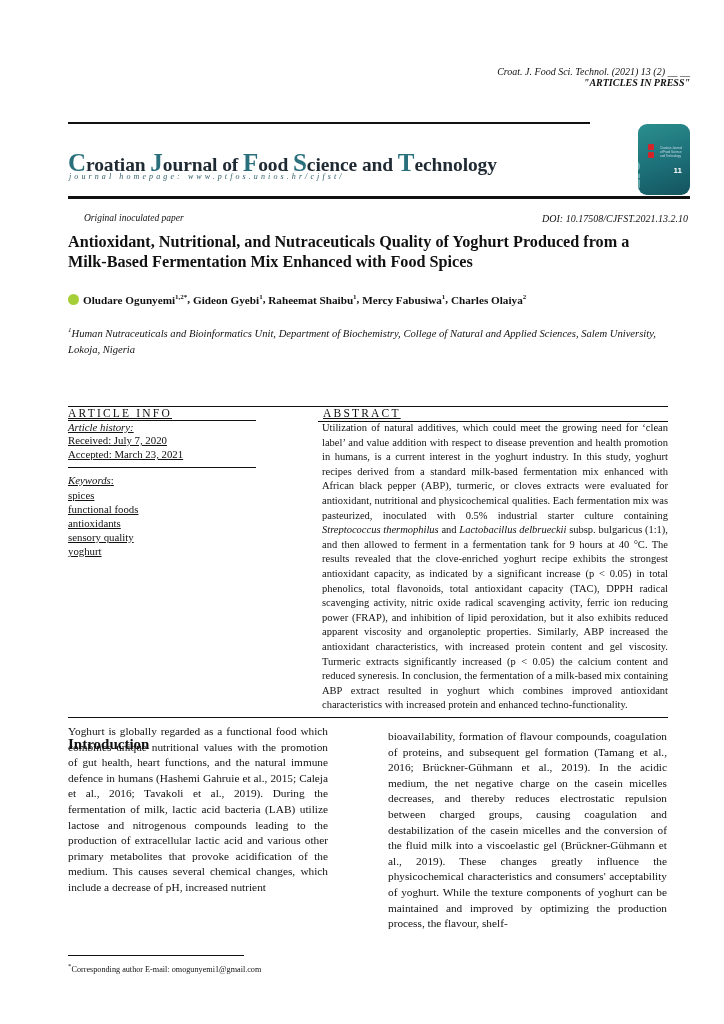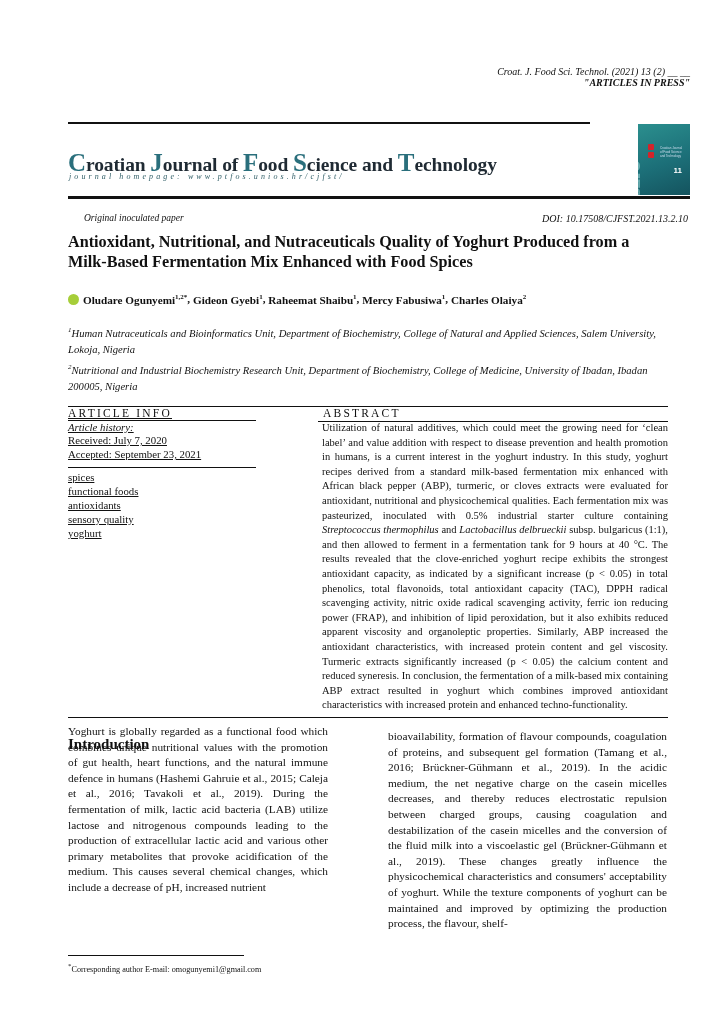--- a/index.html
+++ b/index.html
@@ -6,40 +6,40 @@
   body { width: 724px; height: 1024px; position: relative; overflow: hidden;
          font-family: "Liberation Serif", "DejaVu Serif", serif; color: #111; }
   .abs { position: absolute; margin-top: 36px; }
   .running-head { right: 34px; top: 30px; text-align: right; font-style: italic; font-size: 10px; line-height: 11px; }
   .running-head .press { font-weight: bold; }
   .rule { background: #111; }
   .journal-title { left: 68px; top: 113px; font-size: 19.5px; font-weight: bold; color: #1f2a33; letter-spacing: -0.1px; white-space: nowrap; }
   .journal-title .cap { color: #2a6f7c; font-size: 25px; }
   .journal-homepage { left: 69px; top: 136px; font-size: 8px; font-style: italic; letter-spacing: 3.1px; color: #2f5d66; white-space: nowrap; }
   .cover { left: 638px; top: 88px; width: 52px; height: 71px;
-           background: linear-gradient(160deg, #2b8f8e 0%, #1c6f78 55%, #14535e 100%); overflow: hidden; }
+           background: linear-gradient(160deg, #2b8f8e 0%, #1c6f78 55%, #14535e 100%); overflow: hidden; border-radius: 9px; }
   .cover .dot { position: absolute; width: 6px; height: 6px; background: #d3242b; border-radius: 1px; left: 10px; }
   .cover .letters { position: absolute; left: 4px; top: 36px; transform: rotate(90deg); transform-origin: left top;
                     font-family: "Liberation Sans", sans-serif; color: rgba(160,220,220,0.55); font-weight: bold; font-size: 16px; letter-spacing: -1px; }
   .cover .mini { position: absolute; left: 22px; top: 22px; width: 24px; font-family: "Liberation Sans", sans-serif; font-size: 3px; color: #cde; line-height: 4px; }
   .cover .num { position: absolute; right: 8px; top: 42px; font-family: "Liberation Sans", sans-serif; font-size: 8px; color: #fff; font-weight: bold; }
   .paper-type { left: 84px; top: 177px; font-style: italic; font-size: 9.5px; }
   .doi { right: 36px; top: 177px; font-style: italic; font-size: 10px; }
   .paper-title { left: 68px; top: 196px; width: 600px; font-weight: bold; font-size: 16.2px; line-height: 20px; }
   .authors { left: 68px; top: 257px; font-weight: bold; font-size: 11.2px; white-space: nowrap; display: flex; align-items: center; }
   .orcid { display: inline-block; width: 11px; height: 11px; border-radius: 50%; background: #a6ce39; margin-right: 4px; }
   .authors sup { font-size: 7px; }
   .affil { left: 68px; top: 286px; width: 600px; font-style: italic; font-size: 10.6px; line-height: 16.5px; }
   .affil sup { font-size: 7px; }
   .sec-head { font-size: 11.5px; letter-spacing: 2.2px; }
   .info { left: 68px; top: 371px; width: 188px; text-decoration: underline; }
   .info .label-i { font-style: italic; font-size: 10.8px; }
   .info .line { font-size: 10.8px; line-height: 14px; }
   .info-rule { height: 1px; background: #111; }
-  .abstract-head { left: 323px; top: 371px; }
+  .abstract-head { left: 323px; top: 371px; text-decoration: underline; }
   .abstract-body { left: 322px; top: 385px; width: 346px; font-size: 10.5px; line-height: 14.6px; text-align: justify; hyphens: none; }
   .intro-head { left: 68px; top: 700px; font-weight: bold; font-size: 15px; }
   .col { font-size: 11.3px; line-height: 15.6px; text-align: justify; }
   .col-left { left: 68px; top: 688px; width: 260px; }
   .col-right { left: 388px; top: 693px; width: 279px; }
   .fn-rule { left: 68px; top: 919px; width: 176px; height: 1px; background: #111; }
   .footnote { left: 68px; top: 926px; font-size: 8.2px; }
 </style>
 </head>
 <body>
@@ -75,32 +75,32 @@
   <span class="orcid"></span>
   <span><span>Oludare Ogunyemi</span><sup>1,2*</sup></span>,&nbsp;
   <span><span>Gideon Gyebi</span><sup>1</sup></span>,&nbsp;
   <span><span>Raheemat Shaibu</span><sup>1</sup></span>,&nbsp;
   <span><span>Mercy Fabusiwa</span><sup>1</sup></span>,&nbsp;
   <span><span>Charles Olaiya</span><sup>2</sup></span>
 </div>
 
 <div class="abs affil">
   <div><sup>1</sup><span>Human Nutraceuticals and Bioinformatics Unit, Department of Biochemistry, College of Natural and Applied Sciences, Salem University, Lokoja, Nigeria</span></div>
-  <div><sup>2</sup><span>Nutritional and Industrial Biochemistry Research Unit, Department of Biochemistry, College of Medicine, University of Ibadan, Ibadan 200005, Nigeria</span></div>
 </div>
 
 <div class="abs rule" style="left:68px; top:370px; width:600px; height:1px;"></div>
 
 <div class="abs info">
   <div class="sec-head">ARTICLE INFO</div>
   <div class="info-rule" style="margin-top:1px;"></div>
   <div class="label-i">Article history:</div>
   <div class="line">Received: July 7, 2020</div>
-  <div class="line">Accepted: September 23, 2021</div>
+  <div class="line">Accepted: March 23, 2021</div>
   <div class="info-rule" style="margin-top:6px; margin-bottom:2px;"></div>
+  <div><span class="label-i">Keywords</span><span class="line">:</span></div>
   <div class="line">spices</div>
   <div class="line">functional foods</div>
   <div class="line">antioxidants</div>
   <div class="line">sensory quality</div>
   <div class="line">yoghurt</div>
 </div>
 
 <div class="abs abstract-head sec-head">ABSTRACT</div>
 <div class="abs rule" style="left:318px; top:385px; width:350px; height:1px;"></div>
 <div class="abs abstract-body"><span>Utilization of natural additives, which could meet the growing need for ‘clean label’ and value addition with respect to disease prevention and health promotion in humans, is a current interest in the yoghurt industry. In this study, yoghurt recipes derived from a standard milk-based fermentation mix enhanced with African black pepper (ABP), turmeric, or cloves extracts were evaluated for antioxidant, nutritional and physicochemical qualities. Each fermentation mix was pasteurized, inoculated with 0.5% industrial starter culture containing </span><i>Streptococcus thermophilus</i><span> and </span><i>Lactobacillus delbrueckii</i><span> subsp. bulgaricus (1:1), and then allowed to ferment in a fermentation tank for 9 hours at 40 °C. The results revealed that the clove-enriched yoghurt recipe exhibits the strongest antioxidant capacity, as indicated by a significant increase (p &lt; 0.05) in total phenolics, total flavonoids, total antioxidant capacity (TAC), DPPH radical scavenging activity, nitric oxide radical scavenging activity, ferric ion reducing power (FRAP), and inhibition of lipid peroxidation, but it also exhibits reduced apparent viscosity and organoleptic properties. Similarly, ABP increased the antioxidant characteristics, with increased protein content and gel viscosity. Turmeric extracts significantly increased (p &lt; 0.05) the calcium content and reduced syneresis. In conclusion, the fermentation of a milk-based mix containing ABP extract resulted in yoghurt which combines improved antioxidant characteristics with increased protein and enhanced techno-functionality.</span></div>

